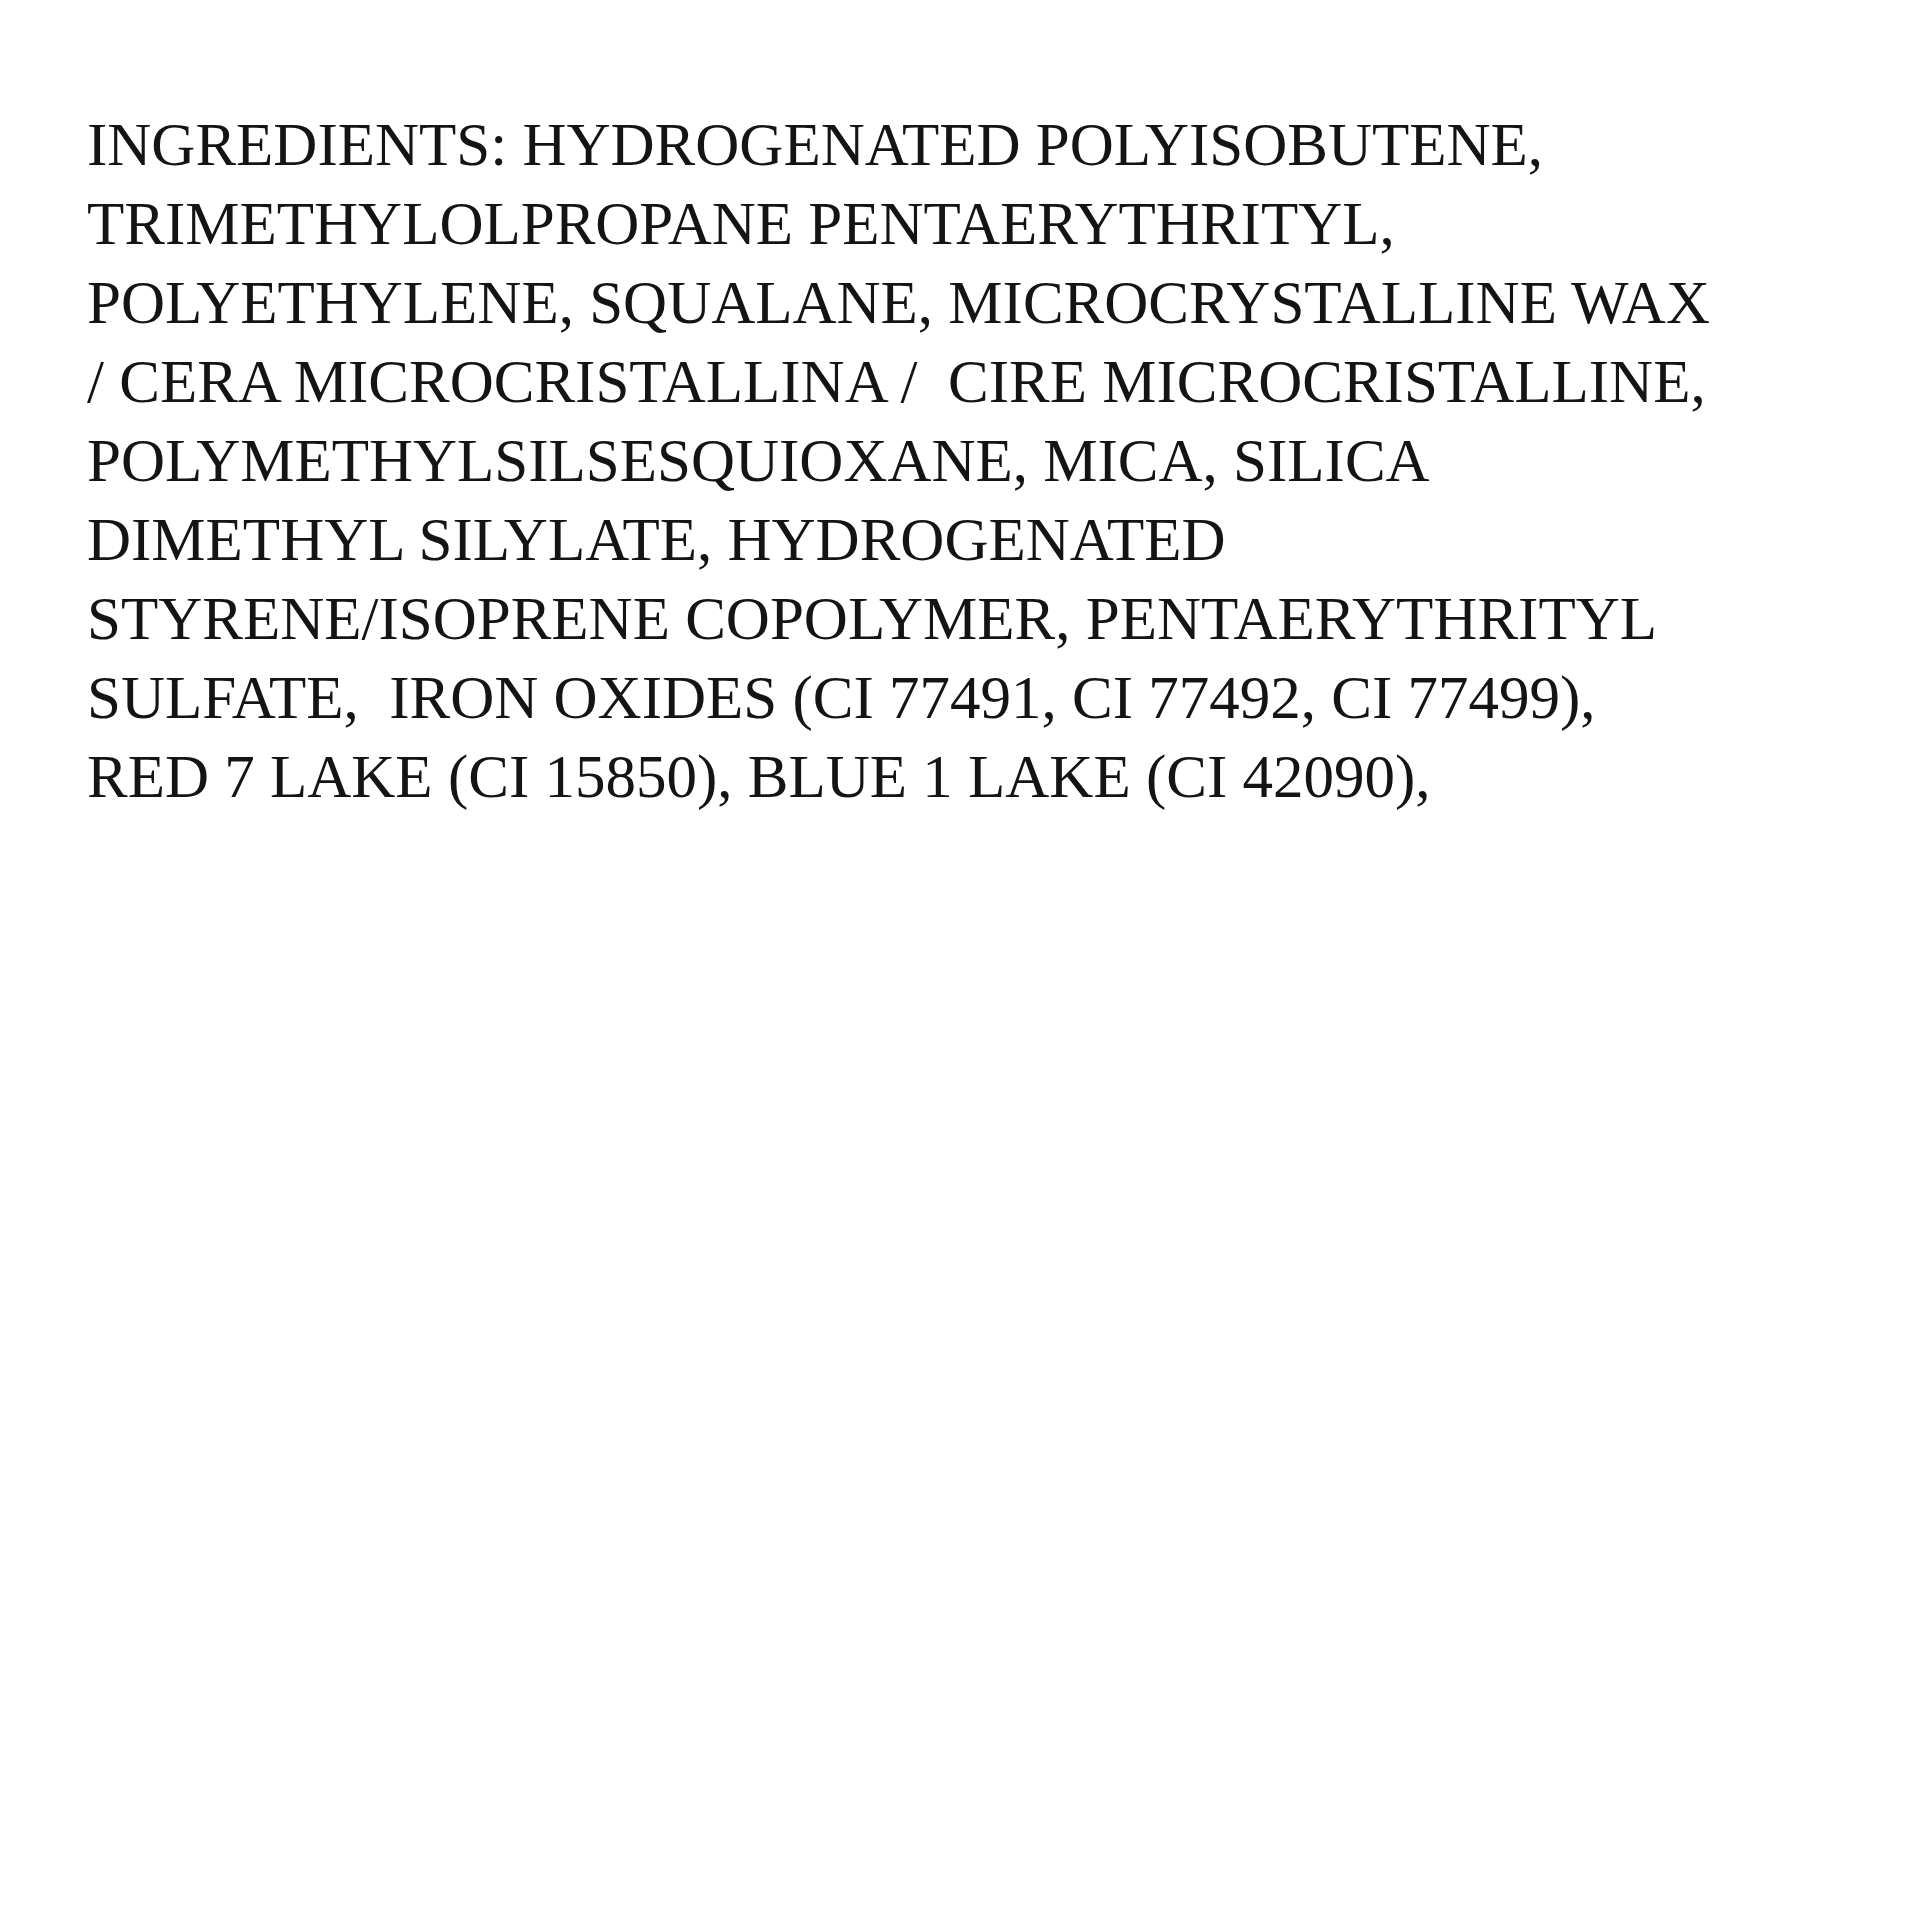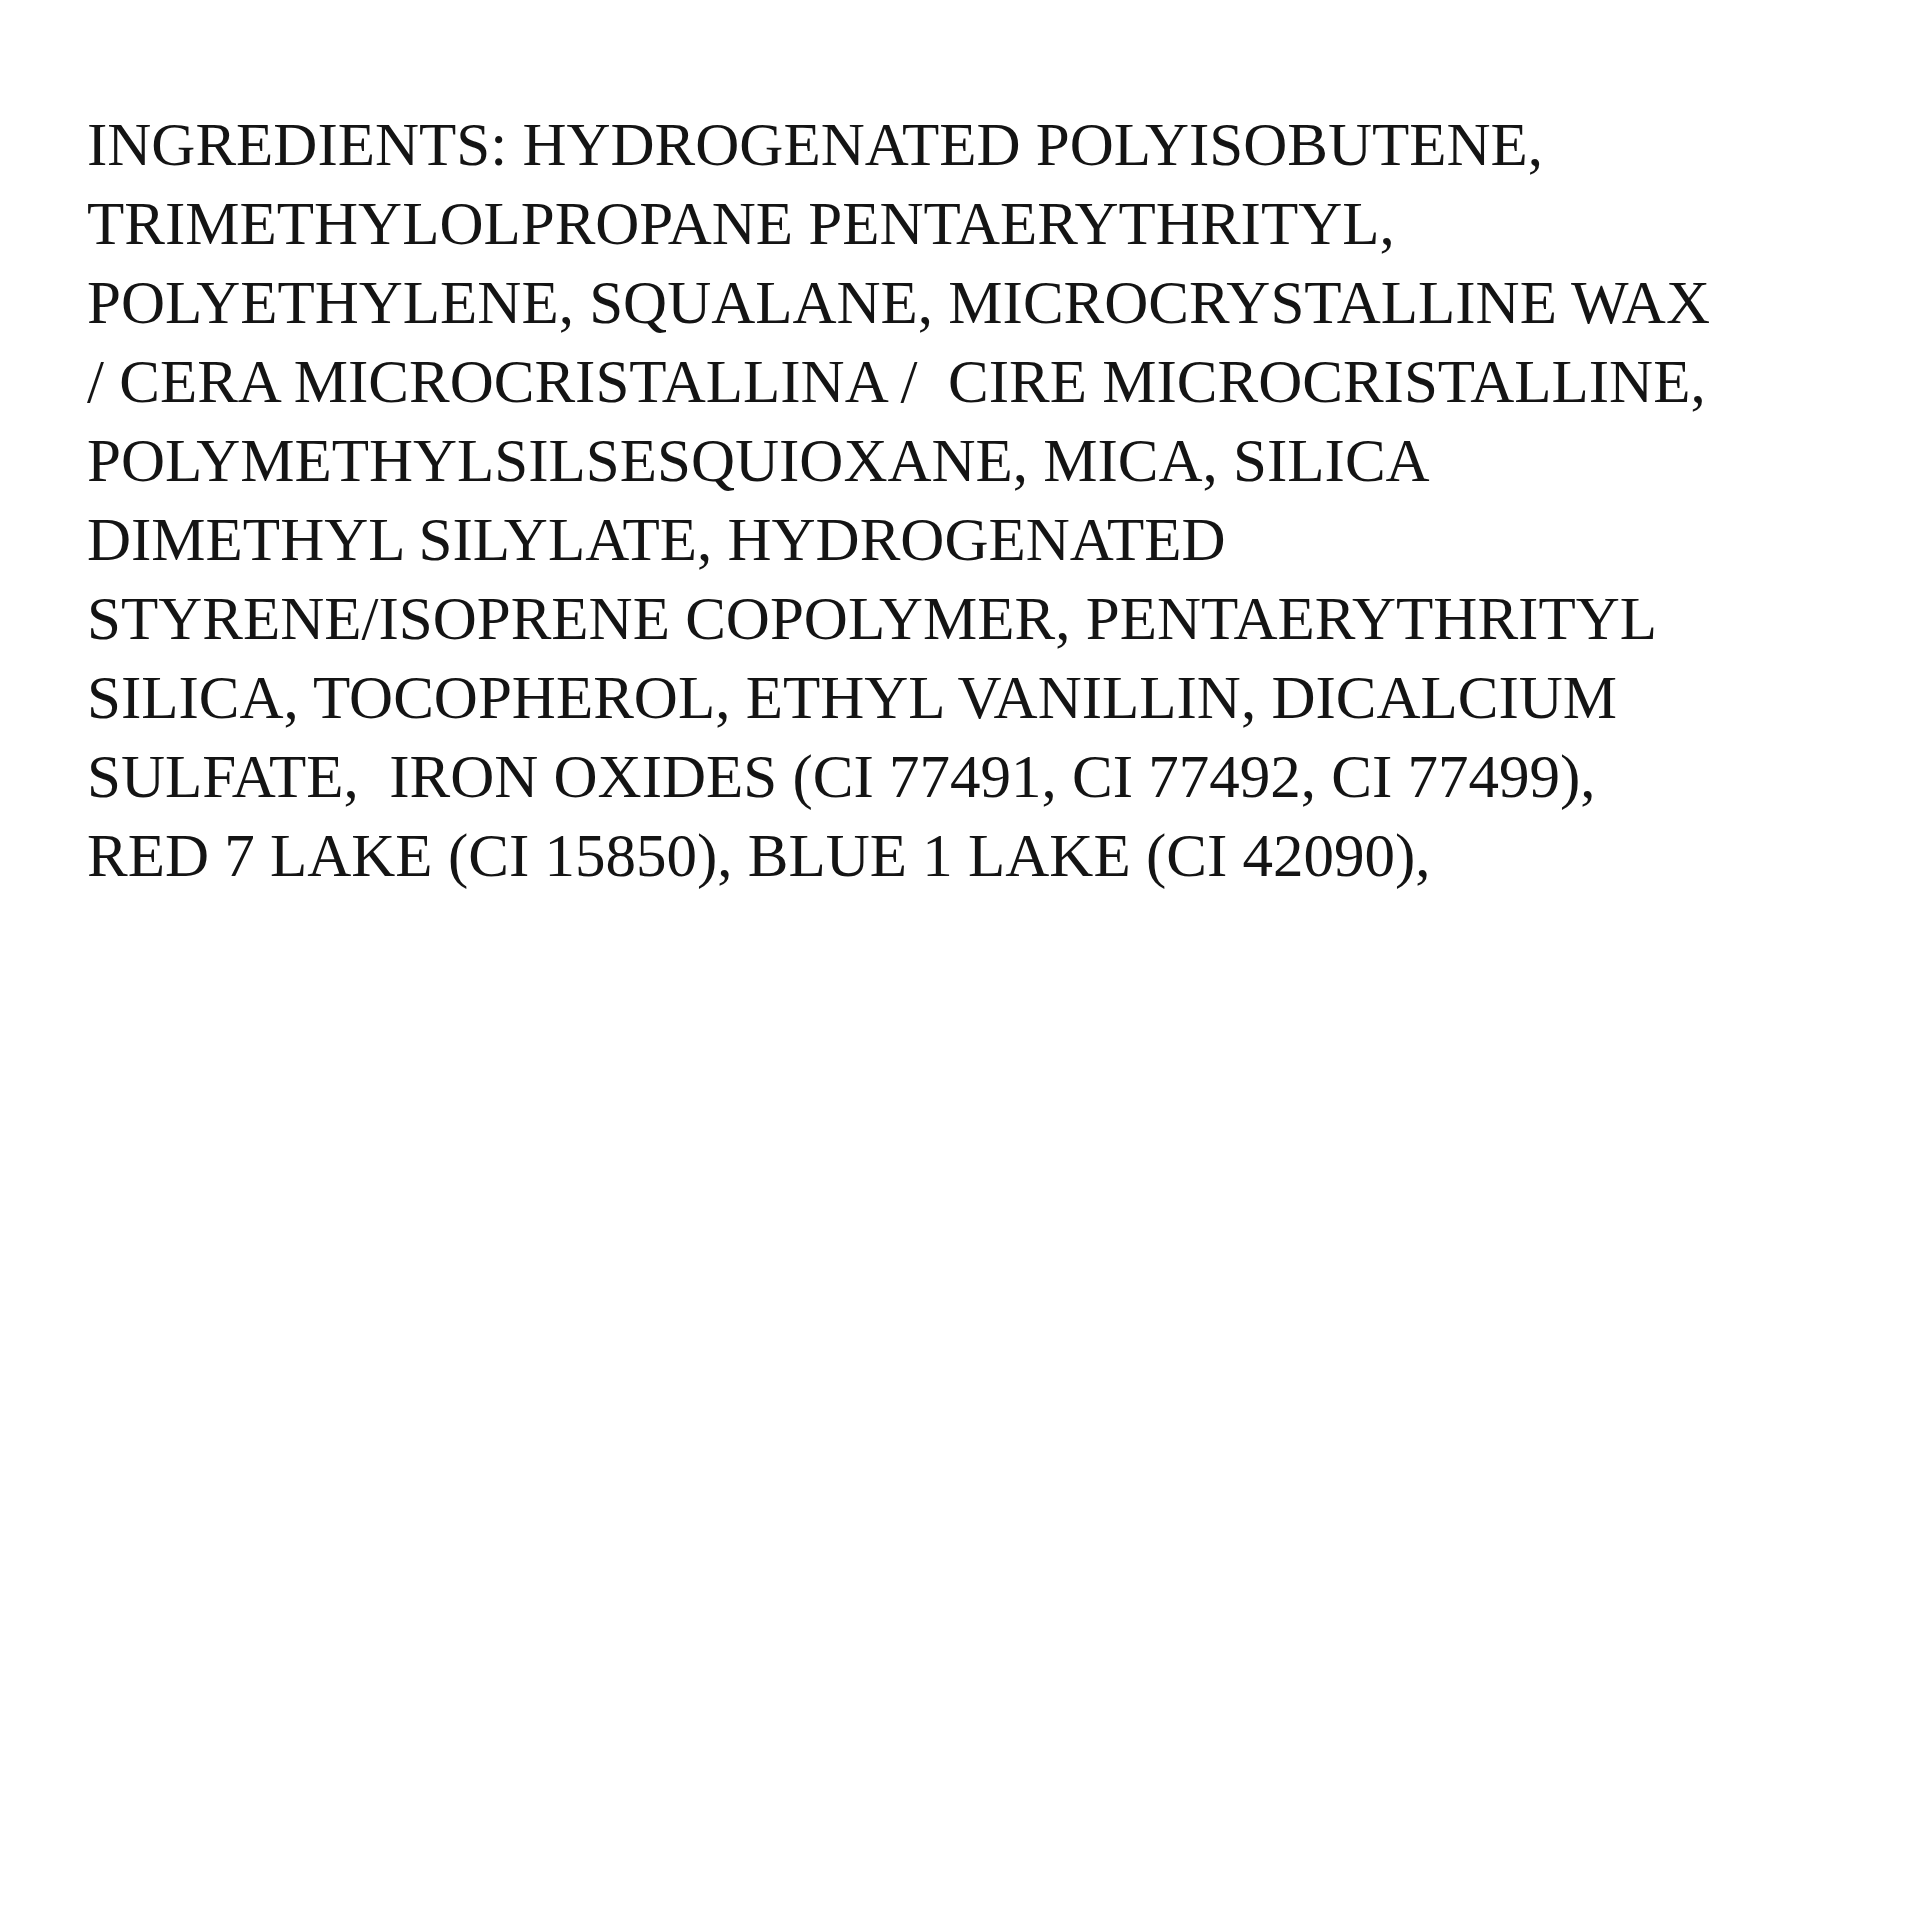--- a/index.html
+++ b/index.html
@@ -33,17 +33,16 @@
 <body>
 
 <div class="ingredients-block">
   <div class="ingredients-line">INGREDIENTS: HYDROGENATED POLYISOBUTENE,</div>
   <div class="ingredients-line">TRIMETHYLOLPROPANE PENTAERYTHRITYL,</div>
   <div class="ingredients-line">POLYETHYLENE, SQUALANE, MICROCRYSTALLINE WAX</div>
   <div class="ingredients-line">/ CERA MICROCRISTALLINA /  CIRE MICROCRISTALLINE,</div>
   <div class="ingredients-line">POLYMETHYLSILSESQUIOXANE, MICA, SILICA</div>
   <div class="ingredients-line">DIMETHYL SILYLATE, HYDROGENATED</div>
   <div class="ingredients-line">STYRENE/ISOPRENE COPOLYMER, PENTAERYTHRITYL</div>
-  <div class="ingredients-line">SILICA, TOCOPHEROL, ETHYL VANILLIN, DICALCIUM</div>
   <div class="ingredients-line">SULFATE,  IRON OXIDES (CI 77491, CI 77492, CI 77499),</div>
   <div class="ingredients-line">RED 7 LAKE (CI 15850), BLUE 1 LAKE (CI 42090),</div>
 </div>
 
 
 </body></html>

